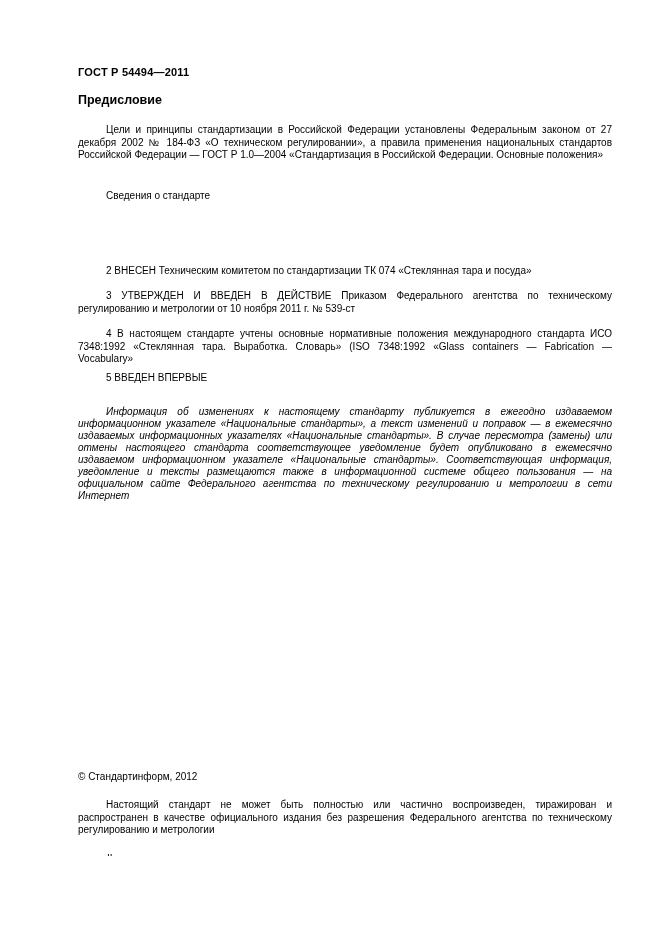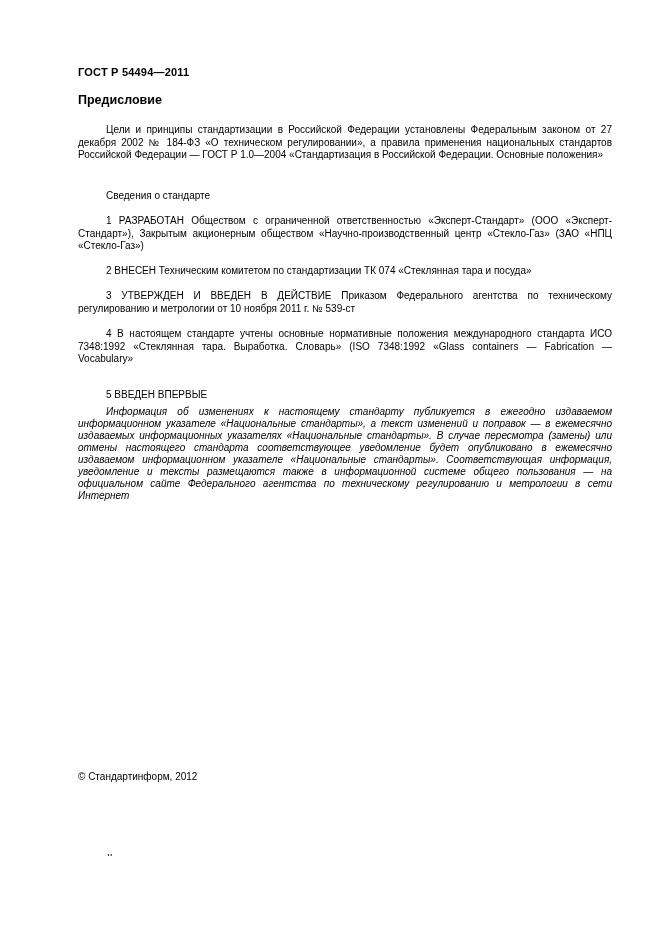--- a/index.html
+++ b/index.html
@@ -36,21 +36,21 @@
   .section-heading {
     top: 190px;
     font-size: 10px;
     font-weight: normal;
     text-indent: 28px;
   }
   .item-1 { top: 215px; }
   .item-2 { top: 265px; }
   .item-3 { top: 290px; }
   .item-4 { top: 328px; }
-  .item-5 { top: 389px; }
+  .item-5 { top: 372px; }
   .amendments {
     top: 406px;
     font-style: italic;
     line-height: 12px;
   }
   .copyright {
     top: 771px;
     text-align: left;
     font-size: 10px;
   }
@@ -67,30 +67,30 @@
 <div class="page">
 
   <div class="abs std-code">ГОСТ Р 54494—2011</div>
 
   <div class="abs doc-title">Предисловие</div>
 
   <div class="abs body-text intro">Цели и принципы стандартизации в Российской Федерации установлены Федеральным законом от 27 декабря 2002 № 184-ФЗ «О техническом регулировании», а правила применения национальных стандартов Российской Федерации — ГОСТ Р 1.0—2004 «Стандартизация в Российской Федерации. Основные положения»</div>
 
   <div class="abs section-heading">Сведения о стандарте</div>
 
-  <div class="abs body-text item-1">1 РАЗРАБОТАН Обществом с ограниченной ответственностью «Эксперт-Стандарт» (ООО «Эксперт-Стандарт»), Закрытым акционерным обществом «Научно-производственный центр «Стекло-Газ» (ЗАО «НПЦ «Стекло-Газ»)</div>
 
   <div class="abs body-text item-2">2 ВНЕСЕН Техническим комитетом по стандартизации ТК 074 «Стеклянная тара и посуда»</div>
 
   <div class="abs body-text item-3">3 УТВЕРЖДЕН И ВВЕДЕН В ДЕЙСТВИЕ Приказом Федерального агентства по техническому регулированию и метрологии от 10 ноября 2011 г. № 539-ст</div>
 
   <div class="abs body-text item-4">4 В настоящем стандарте учтены основные нормативные положения международного стандарта ИСО 7348:1992 «Стеклянная тара. Выработка. Словарь» (ISO 7348:1992 «Glass containers — Fabrication — Vocabulary»</div>
 
   <div class="abs body-text item-5">5 ВВЕДЕН ВПЕРВЫЕ</div>
 
   <div class="abs body-text amendments">Информация об изменениях к настоящему стандарту публикуется в ежегодно издаваемом информационном указателе «Национальные стандарты», а текст изменений и поправок — в ежемесячно издаваемых информационных указателях «Национальные стандарты». В случае пересмотра (замены) или отмены настоящего стандарта соответствующее уведомление будет опубликовано в ежемесячно издаваемом информационном указателе «Национальные стандарты». Соответствующая информация, уведомление и тексты размещаются также в информационной системе общего пользования — на официальном сайте Федерального агентства по техническому регулированию и метрологии в сети Интернет</div>
 
   <div class="abs copyright">© Стандартинформ, 2012</div>
 
+  <div class="abs body-text repro-note">Настоящий стандарт не может быть полностью или частично воспроизведен, тиражирован и распространен в качестве официального издания без разрешения Федерального агентства по техническому регулированию и метрологии</div>
 
   <div class="abs page-number">II</div>
 
 </div>
 
 </body></html>

